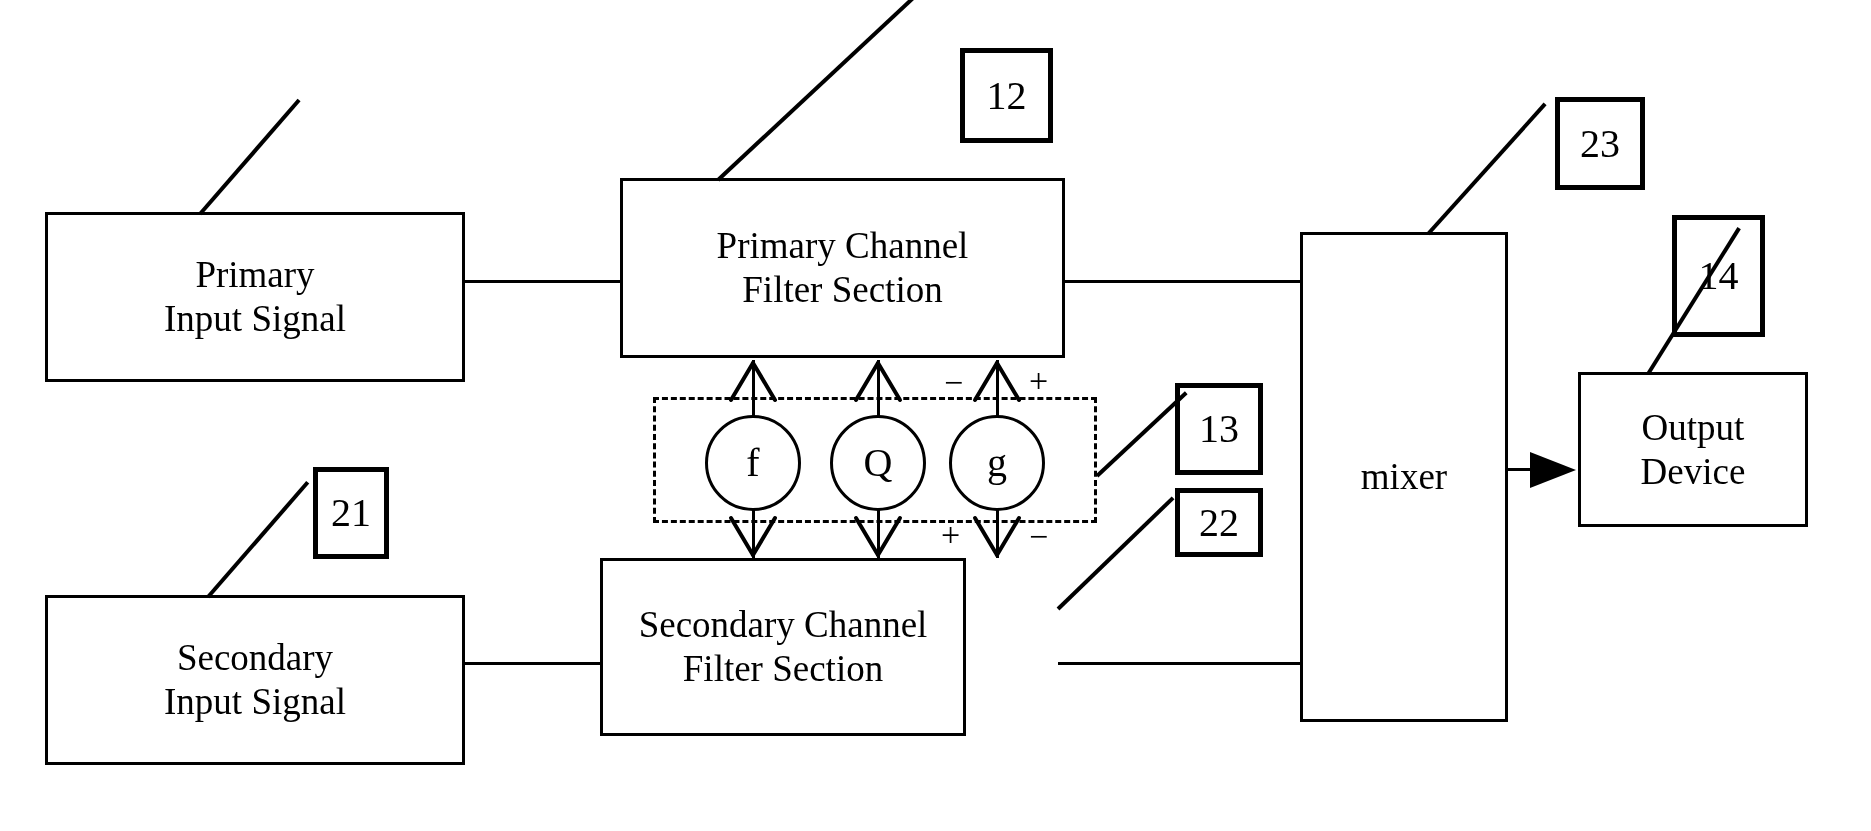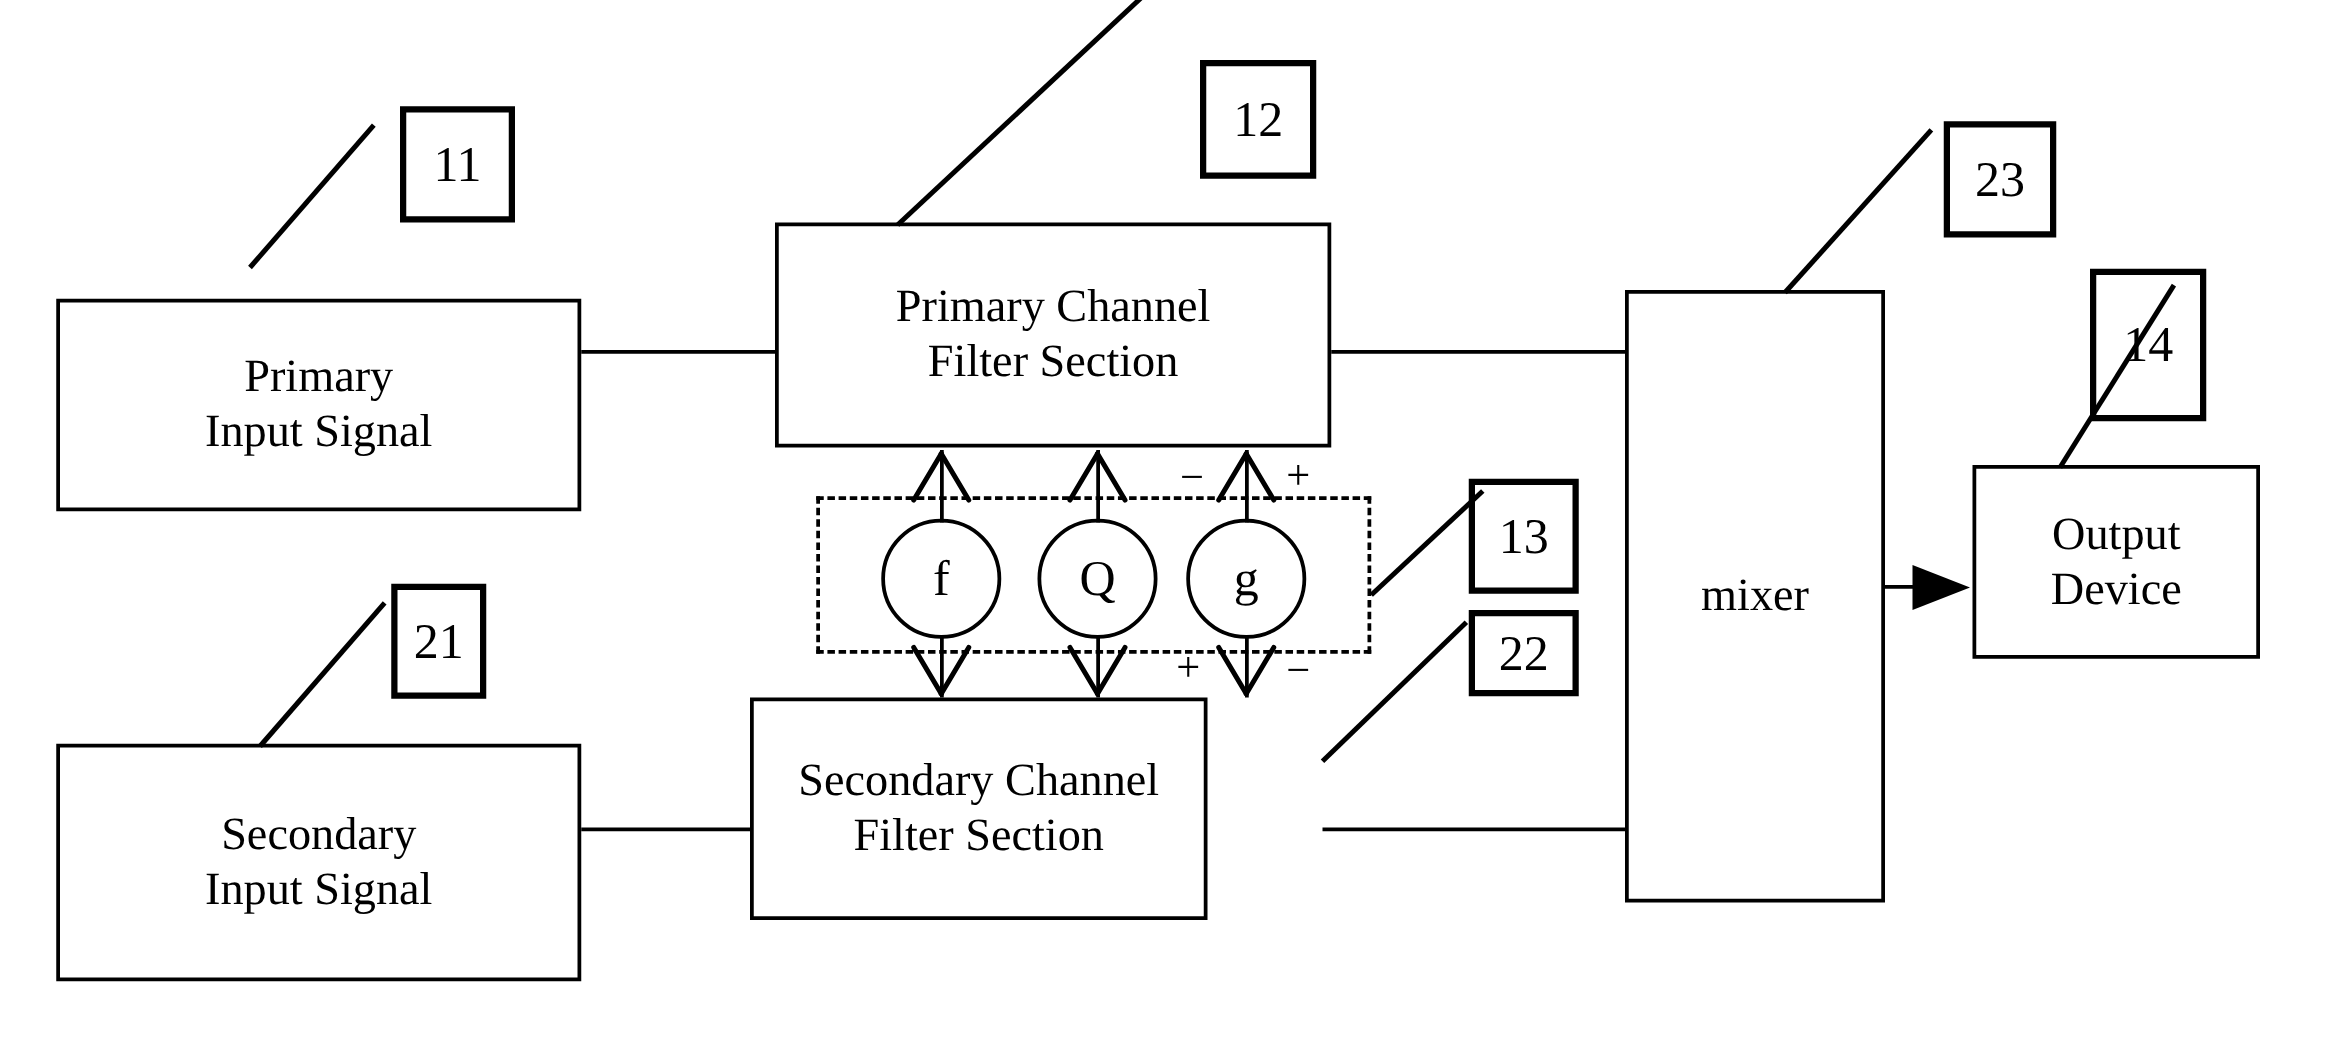--- a/index.html
+++ b/index.html
@@ -130,24 +130,24 @@
       <line x1="878" y1="555" x2="856" y2="518"></line>
       <line x1="878" y1="555" x2="900" y2="518"></line>
 
       <line x1="997" y1="555" x2="975" y2="518"></line>
       <line x1="997" y1="555" x2="1019" y2="518"></line>
     </g>
 
     <polygon points="1576,470 1530,452 1530,488" fill="#000"></polygon>
   </svg>
 
-  <div class="block" style="left:45px; top:212px; width:420px; height:170px;margin-top:27px;">Primary
+  <div class="block" style="left:45px; top:212px; width:420px; height:170px;">Primary
 Input Signal</div>
 
-  <div class="block" style="left:45px; top:595px; width:420px; height:190px;">Secondary
+  <div class="block" style="left:45px; top:595px; width:420px; height:170px;">Secondary
 Input Signal</div>
 
   <div class="block" style="left:620px; top:178px; width:445px; height:180px;">Primary Channel
 Filter Section</div>
 
   <div class="block" style="left:600px; top:558px; width:366px; height:178px;">Secondary Channel
 Filter Section</div>
 
   <div class="block" style="left:1300px; top:232px; width:208px; height:490px;">mixer</div>
 
@@ -178,21 +178,20 @@
   <div class="wire-h" style="left:465px; top:280px; width:157px;"></div>
 
   <div class="wire-h" style="left:1065px; top:280px; width:237px;"></div>
 
   <div class="wire-h" style="left:465px; top:662px; width:137px;"></div>
 
   <div class="wire-h" style="left:1058px; top:662px; width:244px;"></div>
 
   <div class="wire-h" style="left:1508px; top:468px; width:40px;"></div>
 
-  <div class="refbox" style="left:320px; top:85px; width:92px; height:93px;">11</div>
 
   <div class="refbox" style="left:960px; top:48px; width:93px; height:95px;">12</div>
 
   <div class="refbox" style="left:1175px; top:383px; width:88px; height:92px;">13</div>
 
   <div class="refbox" style="left:1672px; top:215px; width:93px; height:122px;">14</div>
 
   <div class="refbox" style="left:313px; top:467px; width:76px; height:92px;">21</div>
 
   <div class="refbox" style="left:1175px; top:488px; width:88px; height:69px;">22</div>

